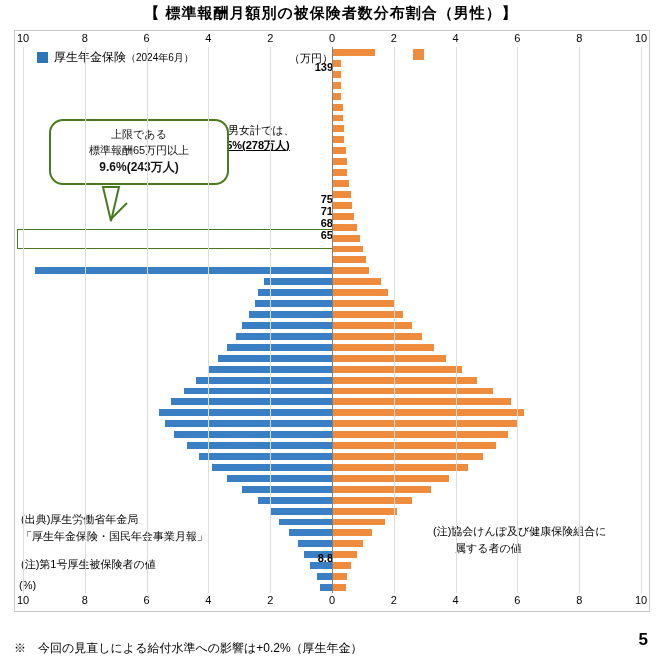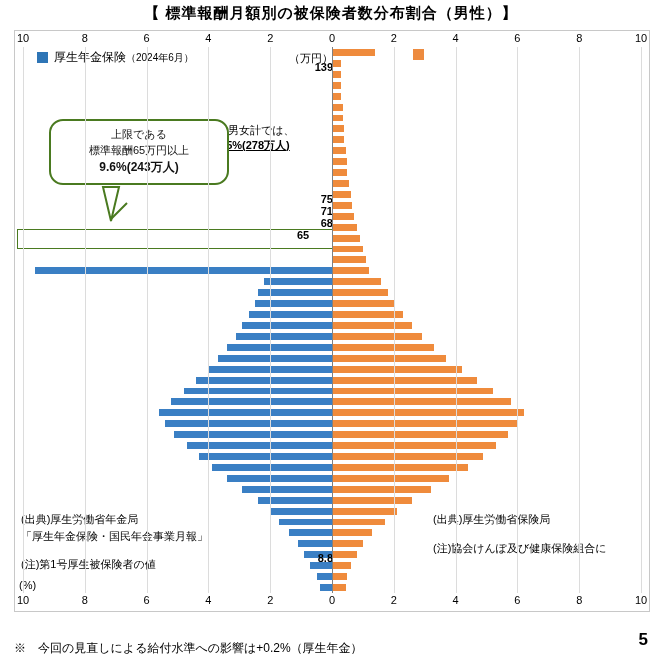--- a/index.html
+++ b/index.html
@@ -373,21 +373,21 @@
       </div>
     </div>
 
   <div class="unit-label" style="left:274px;top:20px;">（万円）</div>
   <div class="percent">(%)</div>
 
   <div class="value-label" style="left:258px;top:36px;width:60px;">139</div>
   <div class="value-label" style="left:258px;top:168px;width:60px;">75</div>
   <div class="value-label" style="left:258px;top:180px;width:60px;">71</div>
   <div class="value-label" style="left:258px;top:192px;width:60px;text-align:right;">68</div>
-  <div class="value-label" style="left:258px;top:204px;width:60px;text-align:center;">65</div>
+  <div class="value-label" style="left:258px;top:204px;width:60px;">65</div>
   <div class="value-label" style="left:258px;top:527px;width:60px;">8.8</div>
 
   <div class="note-male" style="left:202px;top:92px;">
     <div>※男女計では、</div>
     <div style="text-decoration:underline;font-weight:bold;">6.5%(278万人)</div>
   </div>
 
   <div class="callout">
     <div>上限である</div>
     <div>標準報酬65万円以上</div>
@@ -401,22 +401,22 @@
 
   <div class="highlight-box" style="left:2px;top:198px;width:314px;height:18px;"></div>
 
   <div class="src" style="left:6px;top:480px;">
     <div>(出典)厚生労働省年金局</div>
     <div>「厚生年金保険・国民年金事業月報」</div>
     <div style="margin-top:12px;">(注)第1号厚生被保険者の値</div>
   </div>
 
   <div class="src" style="left:418px;top:480px;">
-    <div>(出典)厚生労働省保険局</div>
     <div style="margin-top:12px;">(注)協会けんぽ及び健康保険組合に</div>
+    <div>　　属する者の値</div>
   </div>
 
 <div class="gridline" style="left: 8px;"></div>
     <div class="gridline" style="left: 69.8px;"></div>
     <div class="gridline" style="left: 131.6px;"></div>
     <div class="gridline" style="left: 193.4px;"></div>
     <div class="gridline" style="left: 255.2px;"></div>
     <div class="center-line" style="left: 317px;"></div>
     <div class="gridline" style="left: 378.8px;"></div>
     <div class="gridline" style="left: 440.6px;"></div>

